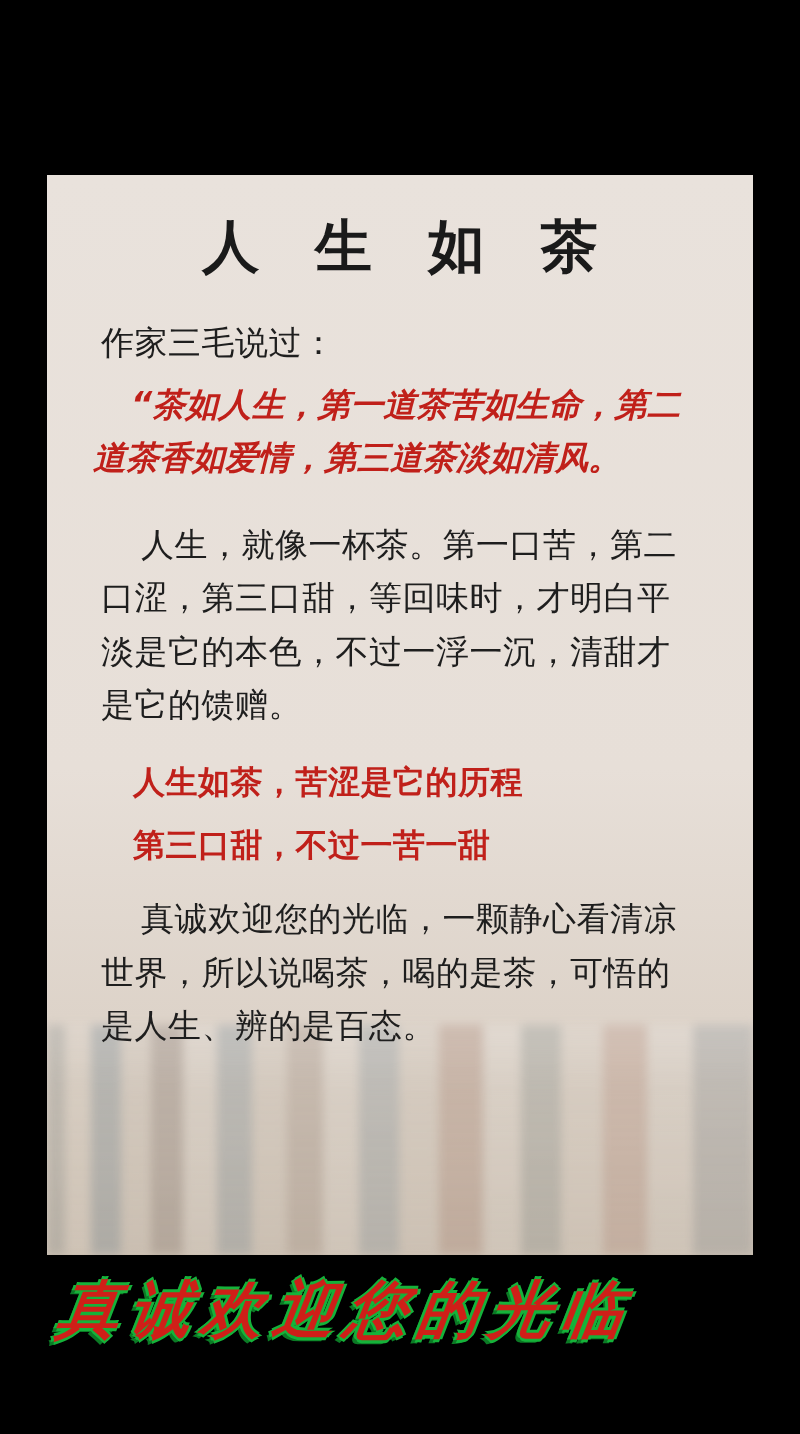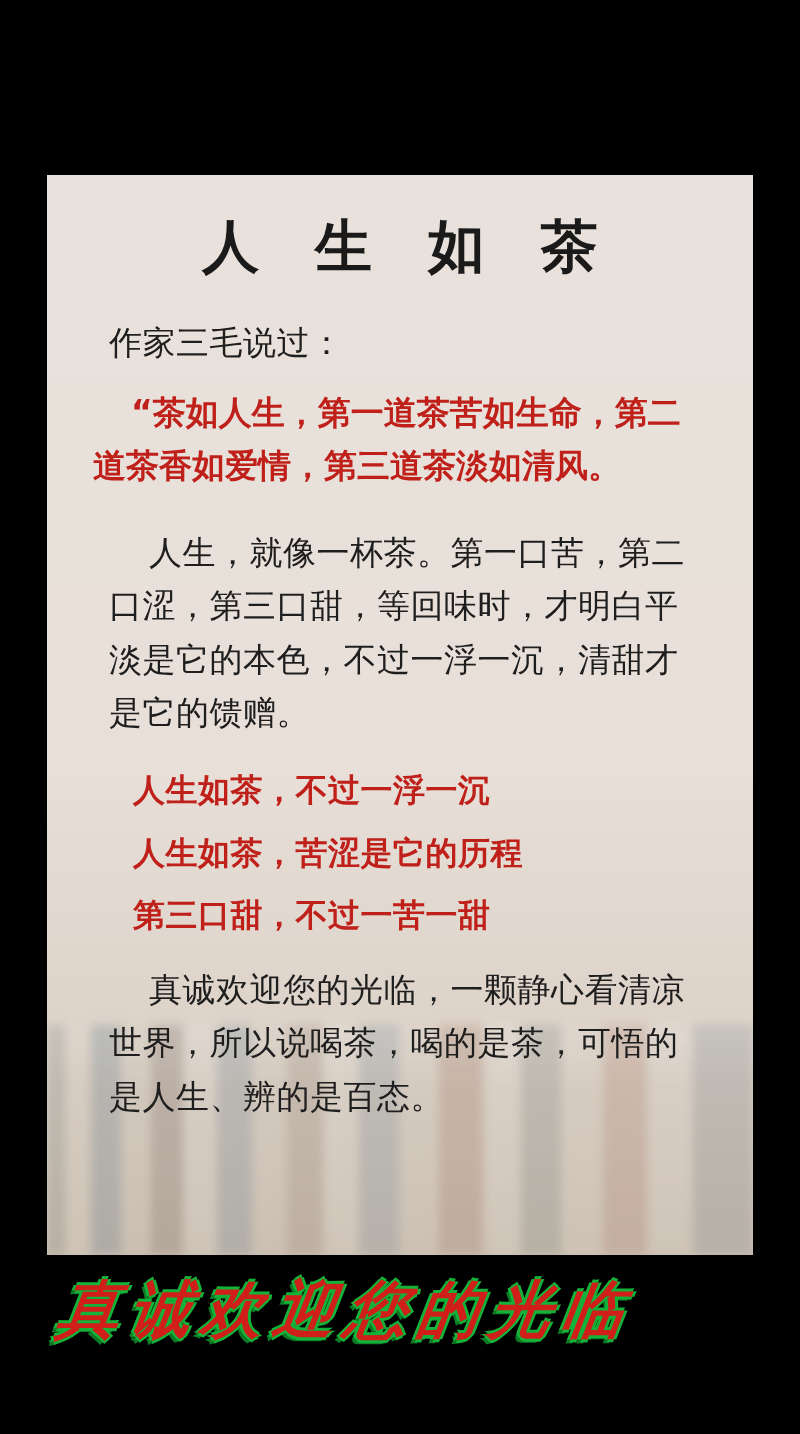--- a/index.html
+++ b/index.html
@@ -83,36 +83,37 @@
     font-size: 57px;
     font-weight: 700;
     letter-spacing: 18px;
     text-indent: 18px;
     line-height: 1.25;
     font-family: "DejaVu Sans", "Liberation Sans", sans-serif;
   }
 
   
   .para {
-    margin: 16px;
+    margin: 8px;
     color: #1e1e1e;
     font-size: 33px;
     line-height: 1.62;
     letter-spacing: 0.5px;
   }
   .p-lead {
     margin-top: 34px;
   }
   .quote {
     color: #c0201a;
     font-weight: 700;
     margin-top: 0;
     text-indent: 38px;
     font-size: 33px;
     line-height: 1.62;
+    font-style: italic;
   }
   .p-body {
     margin-top: 14px;
     text-indent: 40px;
   }
 
   .refrain-block {
     margin-top: 20px;
   }
   .refrain {
@@ -170,21 +171,20 @@
 
       <h1 class="doc-title">人 生 如 茶</h1>
 
       <p class="para p-lead">作家三毛说过：</p>
 
       <p class="quote">“茶如人生，第一道茶苦如生命，第二道茶香如爱情，第三道茶淡如清风。</p>
 
       <p class="para p-body">人生，就像一杯茶。第一口苦，第二口涩，第三口甜，等回味时，才明白平淡是它的本色，不过一浮一沉，清甜才是它的馈赠。</p>
 
       <div class="refrain-block">
-        <p class="refrain">人生如茶，不过一浮一沉</p>
         <p class="refrain">人生如茶，苦涩是它的历程</p>
         <p class="refrain">第三口甜，不过一苦一甜</p>
       </div>
 
       <p class="para p-close">真诚欢迎您的光临，一颗静心看清凉世界，所以说喝茶，喝的是茶，可悟的是人生、辨的是百态。</p>
 
     </div>
   </div>
 
   <div id="banner">

